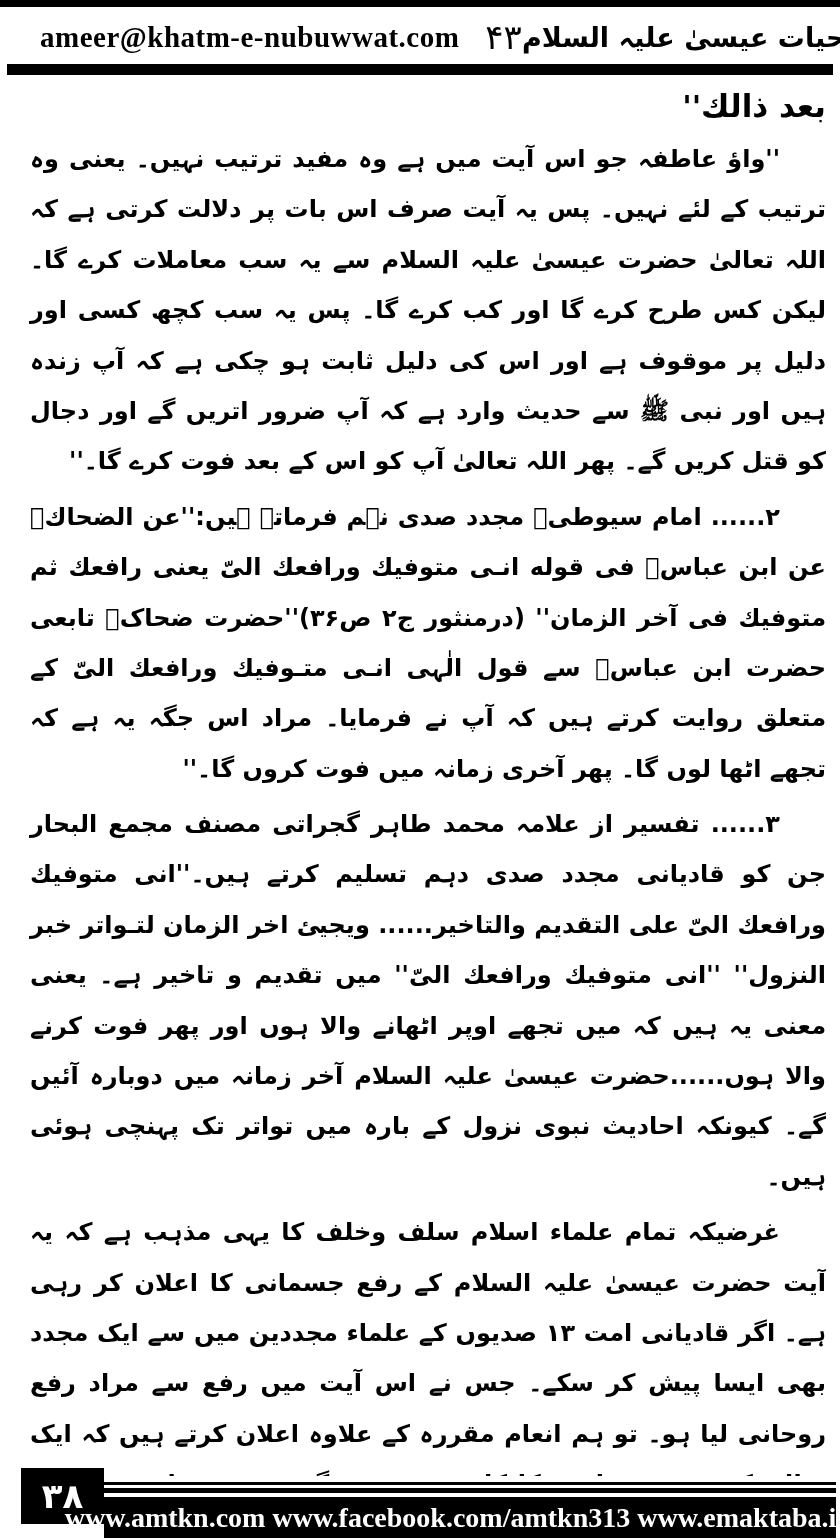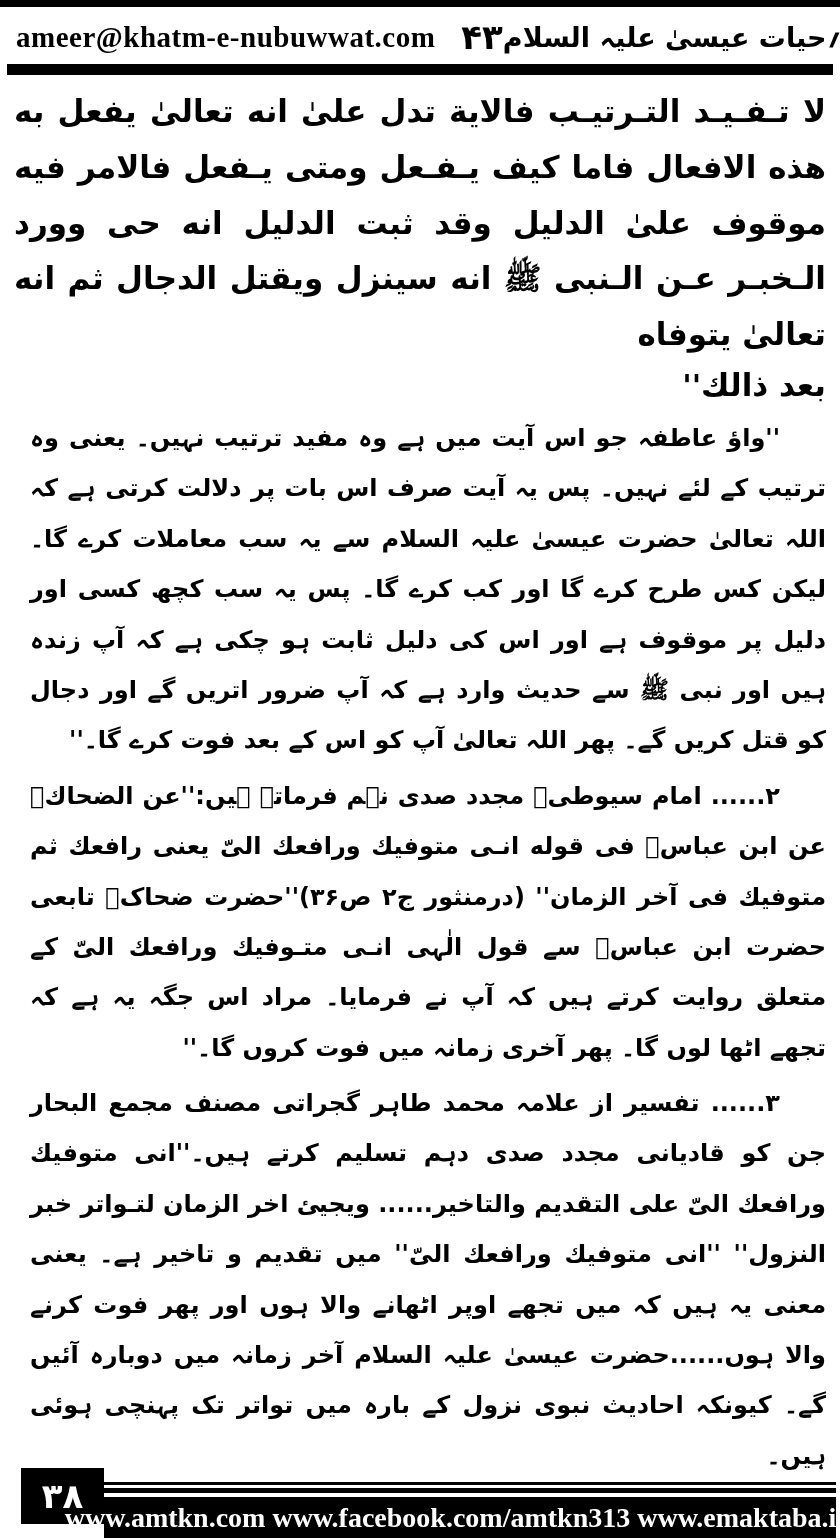--- a/index.html
+++ b/index.html
@@ -21,24 +21,25 @@
     height: 54px;
     display: flex; align-items: center;
     padding: 0 16px;
   }
   .email {
     font-family: "Liberation Serif", serif;
     font-weight: bold;
     font-size: 29px;
     letter-spacing: 0.5px;
     white-space: nowrap;
+    margin-left: 24px;
   }
   .page-num-top {
     font-size: 34px;
-    font-weight: bold;
+    font-weight: normal;
     margin-left: 26px;
     direction: rtl;
   }
   .book-title {
     flex: 1;
     direction: rtl;
     text-align: left; 
     text-align: right;
     font-weight: bold;
     font-size: 27px;
@@ -112,21 +113,20 @@
 
   <div class="header">
     <span class="email">ameer@khatm-e-nubuwwat.com</span>
     <span class="page-num-top">۴۳</span>
     <span class="book-title">احتساب جلد۴؍حیات عیسیٰ علیہ السلام</span>
   </div>
 
   <div class="header-rule"></div>
 
   <div class="content">
-    <p class="arabic-quote">لا تـفـيـد التـرتيـب فالاية تدل علىٰ انه تعالىٰ يفعل به هذه الافعال فاما كيف يـفـعل ومتى يـفعل فالامر فيه موقوف علىٰ الدليل وقد ثبت الدليل انه حى وورد الـخبـر عـن الـنبى ﷺ انه سينزل ويقتل الدجال ثم انه تعالىٰ يتوفاه</p>
     <div class="cite-row">
       <span class="quote-end">بعد ذالك''</span>
     </div>
     <p class="urdu-para">''واؤ عاطفہ جو اس آیت میں ہے وہ مفید ترتیب نہیں۔ یعنی وہ ترتیب کے لئے نہیں۔ پس یہ آیت صرف اس بات پر دلالت کرتی ہے کہ اللہ تعالیٰ حضرت عیسیٰ علیہ السلام سے یہ سب معاملات کرے گا۔ لیکن کس طرح کرے گا اور کب کرے گا۔ پس یہ سب کچھ کسی اور دلیل پر موقوف ہے اور اس کی دلیل ثابت ہو چکی ہے کہ آپ زندہ ہیں اور نبی ﷺ سے حدیث وارد ہے کہ آپ ضرور اتریں گے اور دجال کو قتل کریں گے۔ پھر اللہ تعالیٰ آپ کو اس کے بعد فوت کرے گا۔''</p>
     <p class="urdu-para">۲...... امام سیوطیؒ مجدد صدی نہم فرماتے ہیں:''عن الضحاكؒ عن ابن عباسؓ فى قوله انـى متوفيك ورافعك الىّ يعنى رافعك ثم متوفيك فى آخر الزمان'' (درمنثور ج۲ ص۳۶)''حضرت ضحاکؒ تابعی حضرت ابن عباسؓ سے قول الٰہی انـى متـوفيك ورافعك الىّ کے متعلق روایت کرتے ہیں کہ آپ نے فرمایا۔ مراد اس جگہ یہ ہے کہ تجھے اٹھا لوں گا۔ پھر آخری زمانہ میں فوت کروں گا۔''</p>
     <p class="urdu-para">۳...... تفسیر از علامہ محمد طاہر گجراتی مصنف مجمع البحار جن کو قادیانی مجدد صدی دہم تسلیم کرتے ہیں۔''انى متوفيك ورافعك الىّ على التقديم والتاخير...... ويجيئ اخر الزمان لتـواتر خبر النزول'' ''انى متوفيك ورافعك الىّ'' میں تقدیم و تاخیر ہے۔ یعنی معنی یہ ہیں کہ میں تجھے اوپر اٹھانے والا ہوں اور پھر فوت کرنے والا ہوں......حضرت عیسیٰ علیہ السلام آخر زمانہ میں دوبارہ آئیں گے۔ کیونکہ احادیث نبوی نزول کے بارہ میں تواتر تک پہنچی ہوئی ہیں۔</p>
     <p class="urdu-para">غرضیکہ تمام علماء اسلام سلف وخلف کا یہی مذہب ہے کہ یہ آیت حضرت عیسیٰ علیہ السلام کے رفع جسمانی کا اعلان کر رہی ہے۔ اگر قادیانی امت ۱۳ صدیوں کے علماء مجددین میں سے ایک مجدد بھی ایسا پیش کر سکے۔ جس نے اس آیت میں رفع سے مراد رفع روحانی لیا ہو۔ تو ہم انعام مقررہ کے علاوہ اعلان کرتے ہیں کہ ایک سال تک تردید مرزائیت کا کام چھوڑ دیں گے۔ جب یہ طے ہو گیا کہ تیرہ صدیوں کے مجددین امت (جن کی فہرست قادیانیوں کی مایہ ناز کتاب (عسل مصفٰی ج۱ ص۱۶۲،۱۶۵) پر لکھی ہے) میں سے ایک بھی اس رفع کے معنی رفع روحانی نہیں کرتا۔ بلکہ تمام</p>
   </div>
 
   <div class="footer">

